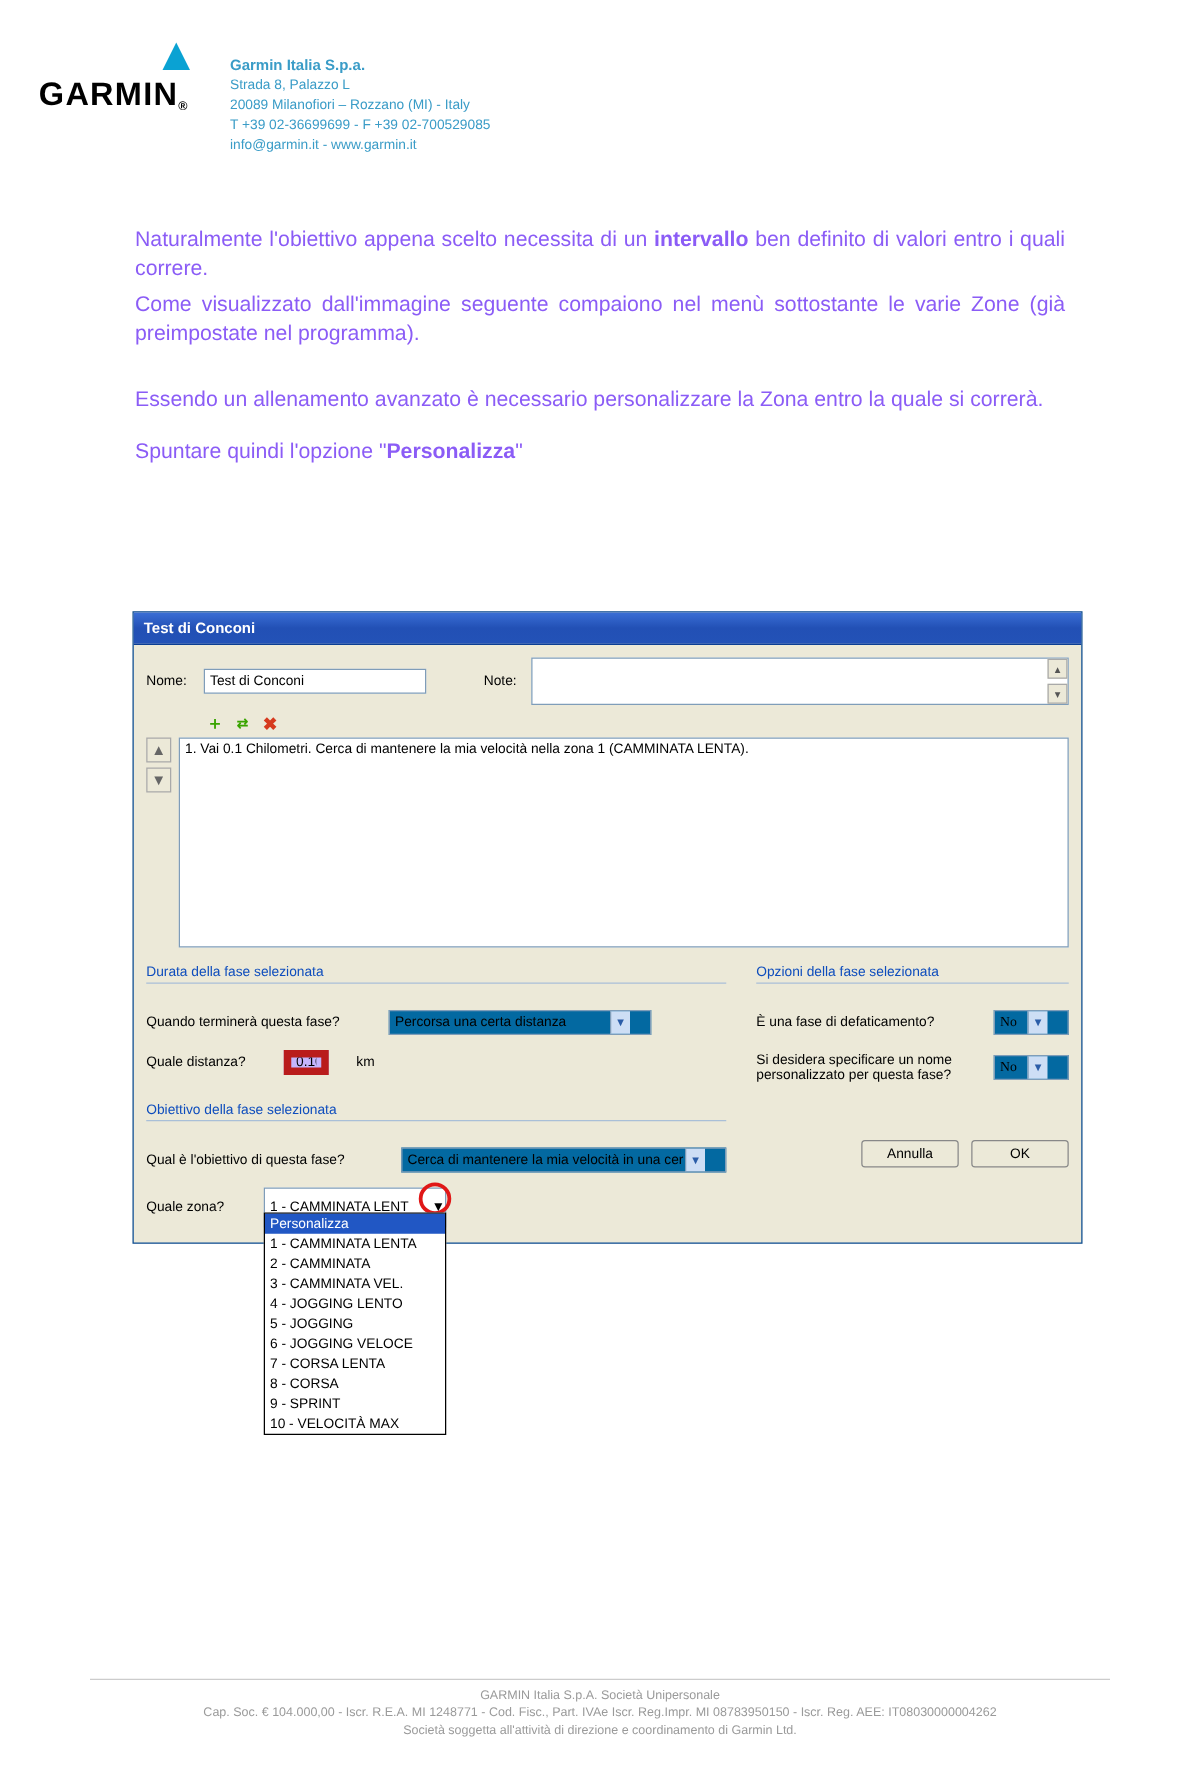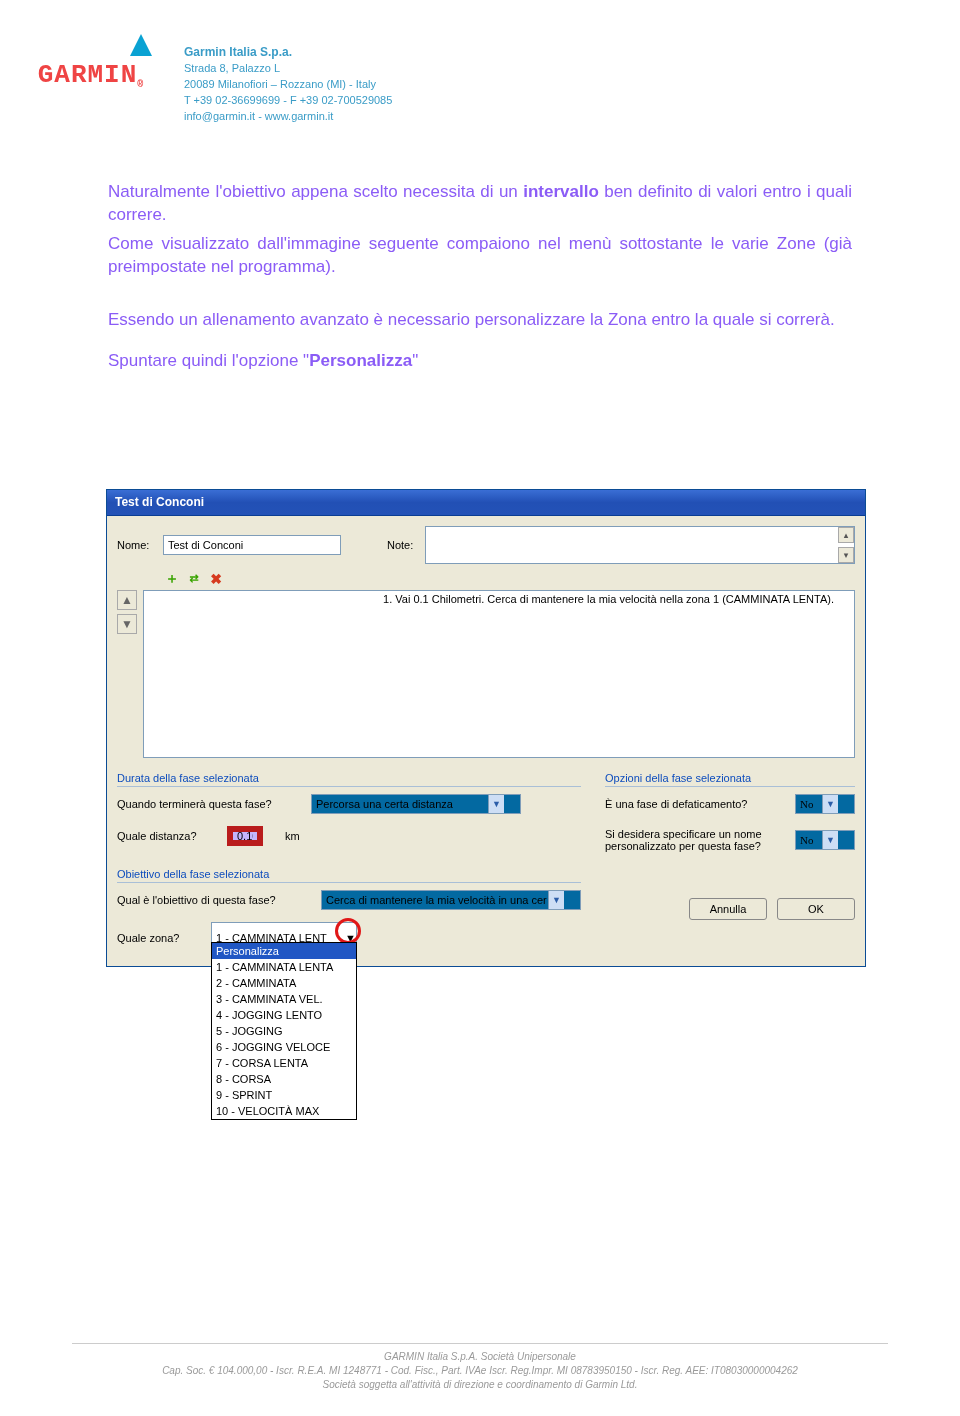--- a/index.html
+++ b/index.html
@@ -24,25 +24,25 @@
   }
   .logo-tri {
     width: 0; height: 0;
     border-left: 11px solid transparent;
     border-right: 11px solid transparent;
     border-bottom: 22px solid #0aa2d3;
     margin-bottom: 2px;
     margin-left: 100px;
   }
   .logo-word {
-    font-family: Liberation Mono, monospace;
+    font-family: Liberation Sans, sans-serif;
     font-weight: 900;
     font-size: 26px;
     letter-spacing: 1px;
-    color: #ef4444;
+    color: #000000;
   }
   .logo-word .dot { font-size: 10px; vertical-align: bottom; }
   .company-block {
     font-size: 11px;
     color: #3a9cc7;
     line-height: 1.45;
     margin-top: 10px;
   }
   .company-block .cname { font-weight: 700; font-size: 12px; }
   .body-text {
@@ -118,28 +118,27 @@
   .arrow-col { display: flex; flex-direction: column; gap: 4px; }
   .arrow-btn {
     width: 20px; height: 20px;
     background: #ece9d8; border: 1px solid #a9a9a9;
     font-size: 12px; text-align: center; line-height: 18px; color: #666;
     cursor: pointer;
   }
   .step-list {
     flex: 1; height: 168px;
     border: 1px solid #7f9db9; background: #fff;
-    padding: 2px 20px;
-    text-align: right;
+    padding: 2px 4px;
   }
 
   .section-label {
     color: #0e4dbd; font-size: 11px;
     border-bottom: 1px solid #a9bfd7;
-    padding-bottom: 2px; margin-bottom: 7px;
+    padding-bottom: 2px; margin-bottom: 21px;
   }
   .lower { display: flex; gap: 24px; margin-top: 14px; }
   .left-col { flex: 1; }
   .right-col { width: 250px; }
 
   .control-row { display: flex; align-items: center; margin-bottom: 12px; gap: 22px; }
   .control-row .clabel { font-size: 11px; }
   .combo {
     height: 20px; border: 1px solid #7f9db9; background: #0369a1;
     display: flex; align-items: center; justify-content: space-between;
@@ -200,21 +199,20 @@
   .footer {
     position: absolute;
     left: 0; right: 0; bottom: 24px;
     text-align: center;
     font-size: 10px;
     color: #9a9a9a;
     line-height: 1.4;
     border-top: 1px solid #ccc;
     margin: 0 72px;
     padding-top: 6px;
-    font-style: italic;
   }
 </style>
 </head>
 <body>
 
 <div class="header">
   <div class="logo-block">
     <div class="logo-tri"></div>
     <div class="logo-word"><span>GARMIN</span><span class="dot">®</span></div>
   </div>

